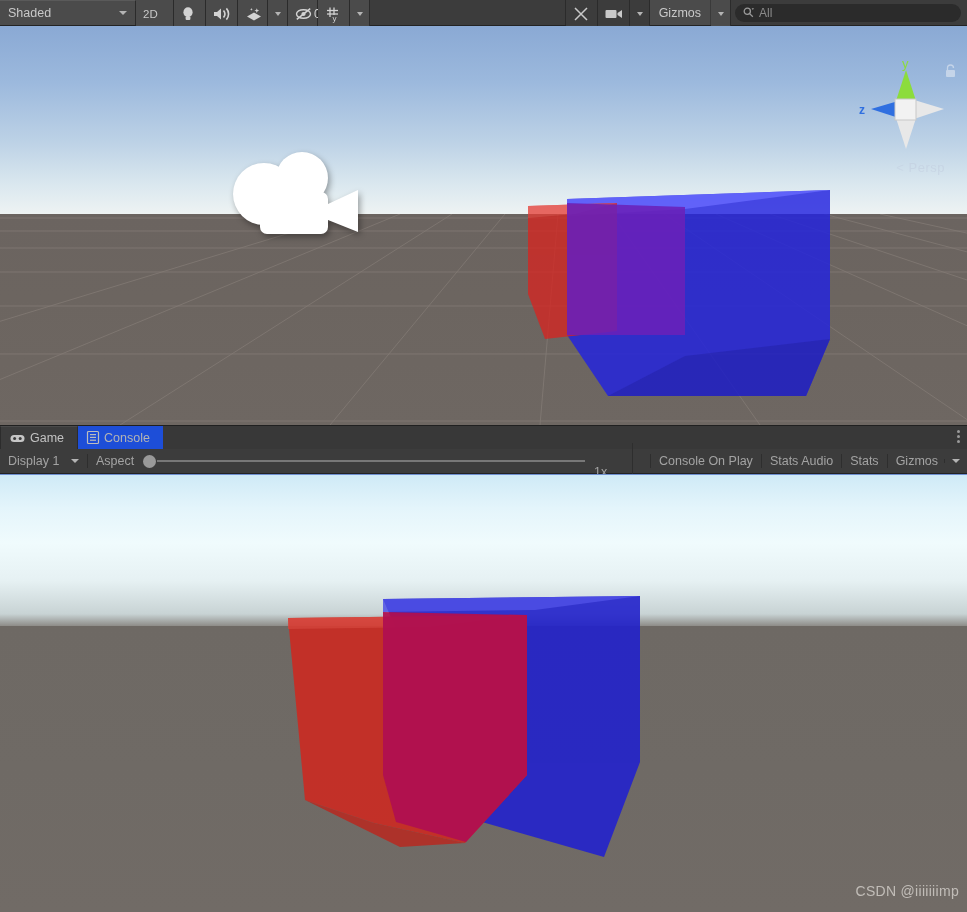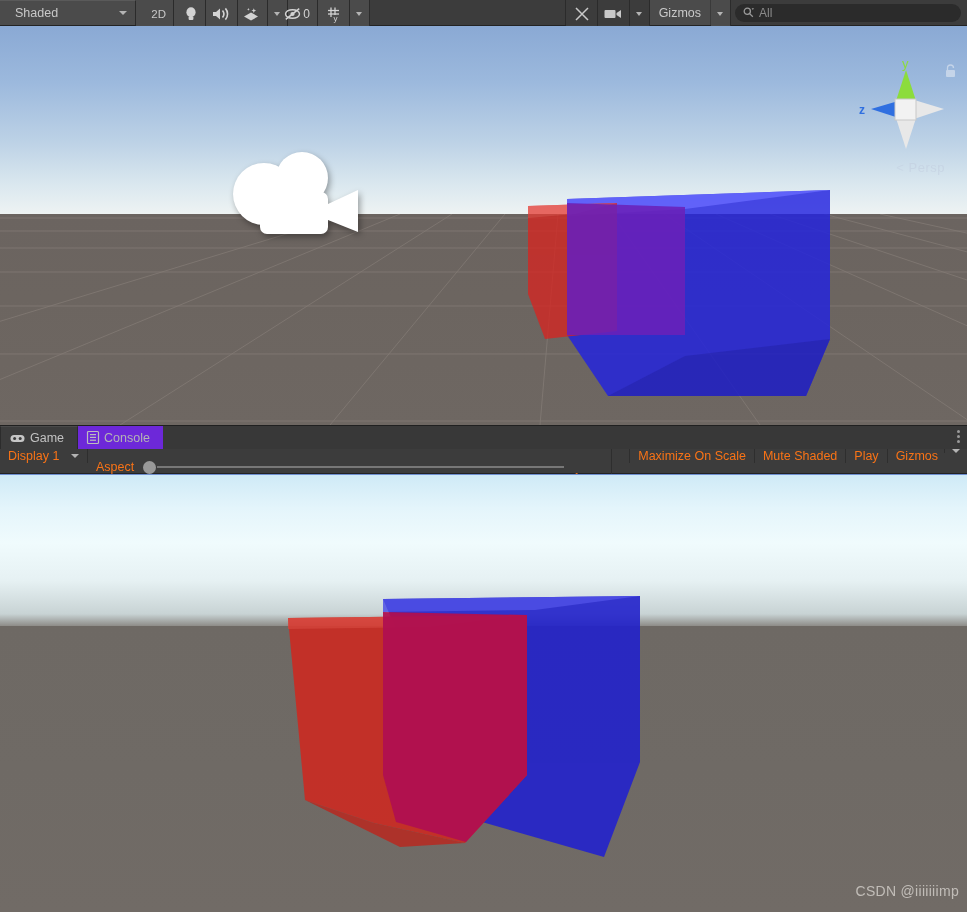--- a/index.html
+++ b/index.html
@@ -13,35 +13,35 @@
 
   
   .tbar{
     display:flex; align-items:stretch;
     height:26px; background:#3c3c3c;
     border-bottom:1px solid #232323;
     font-size:12.5px; color:#c4c4c4;
     user-select:none;
   }
   .tb-btn{
-    display:flex; align-items:center; justify-content:flex-end;
+    display:flex; align-items:center; justify-content:flex-start;
     padding:14px 7px; border-right:1px solid #2b2b2b;
     color:#c4c4c4; position:relative;
   }
   .caret{
     width:0;height:0;border-left:4px solid transparent;border-right:4px solid transparent;
     border-top:4px solid #b4b4b4; display:inline-block;
   }
   .caret.sm{border-left-width:3.5px;border-right-width:3.5px;border-top-width:4px;}
 
   
   #scene-toolbar{ position:absolute; left:0; top:0; width:967px; }
   .dd-shaded{
     width:136px; display:flex; align-items:center; justify-content:space-between;
-    padding:0 8px 0 15px; background:#4b4b4b; border-right:1px solid #2b2b2b;
+    padding:0 8px 0 8px; background:#4b4b4b; border-right:1px solid #2b2b2b;
     border-top:1px solid #5a5a5a;
   }
   .dd-shaded .lbl{ font-size:12.5px; color:#c9c9c9; }
   .btn2d{ width:38px; background:#4b4b4b; font-size:11.5px; color:#c9c9c9;}
   .icobtn{ width:32px; background:#4b4b4b; }
   .icobtn.wide{ width:30px; }
   .minidrop{ width:20px; background:#4b4b4b; }
   .grow{ flex:1; background:#3c3c3c; border-right:1px solid #2b2b2b;}
   .gizmos-lbl{ padding:0 9px; background:#4b4b4b; display:flex;align-items:center;
                font-size:12.5px; color:#c9c9c9; border-right:1px solid #3a3a3a;}
@@ -86,29 +86,29 @@
     position:absolute; left:0; top:425px; width:967px; height:24px;
     background:#383838; border-top:1px solid #202020; display:flex; align-items:flex-end;
     user-select:none;
   }
   .tab{
     display:flex;align-items:center;gap:5px;
     height:23px; padding:0 13px 0 9px; font-size:12.5px; color:#c2c2c2;
   }
   .tab.active{ background:#3c3c3c; border-top:1px solid #4a4a4a;
                border-left:1px solid #2c2c2c;border-right:1px solid #2c2c2c;}
-  .tab.inactive{ background:#6d28d9; color:#b4b4b4;}
+  .tab.inactive{ background:#1d4ed8; color:#b4b4b4;}
   #tab-overflow{ position:absolute; right:7px; top:4px; display:flex;flex-direction:column;gap:2px;}
   #tab-overflow i{ display:block;width:3px;height:3px;background:#9a9a9a;border-radius:50%;}
 
   
   #game-controls{
     position:absolute; left:0; top:449px; width:967px; height:25px;
     background:#3c3c3c; border-bottom:1px solid #232323;
-    display:flex; align-items:flex-start; font-size:12.5px; color:#f97316;
+    display:flex; align-items:center; font-size:12.5px; color:#a3a3a3;
     user-select:none;
   }
   .gc{ display:flex;align-items:center; padding:0 8px; border-right:1px solid #2e2e2e; }
   .gc.display{ width:88px; justify-content:space-between; }
   .gc.aspect{ width:198px; justify-content:space-between; }
   .gc.scale{ flex:1; gap:9px; }
   .slider{ flex:1; position:relative; height:12px; display:flex;align-items:center;}
   .slider .track{ position:absolute;left:14px;right:0;height:1.5px;background:#777;}
   .slider .knob{ position:absolute;left:0;width:13px;height:13px;border-radius:50%;background:#999;}
   .gc.flexgap{ flex:1; border-right:1px solid #2e2e2e;}
@@ -351,27 +351,27 @@
       <div class="slider">
         <div class="track"></div>
         <div class="knob"></div>
       </div>
       <span style="width:30px;margin-top:22px;">1x</span>
     </div>
 
     <div class="gc flexgap" style="flex:0 0 10px;"></div>
 
     <div class="gc btn">
-      <span>Maximize On Scale</span>
+      <span>Console On Play</span>
     </div>
     <div class="gc btn">
-      <span>Mute Shaded</span>
+      <span>Stats Audio</span>
     </div>
     <div class="gc btn">
-      <span>Play</span>
+      <span>Stats</span>
     </div>
     <div class="gc btn" style="padding-right:6px;">
       <span>Gizmos</span>
     </div>
     <div class="gc btn" style="padding:0 7px;">
       <span class="caret"></span>
     </div>
   </div>
 
   <div id="game-view">

